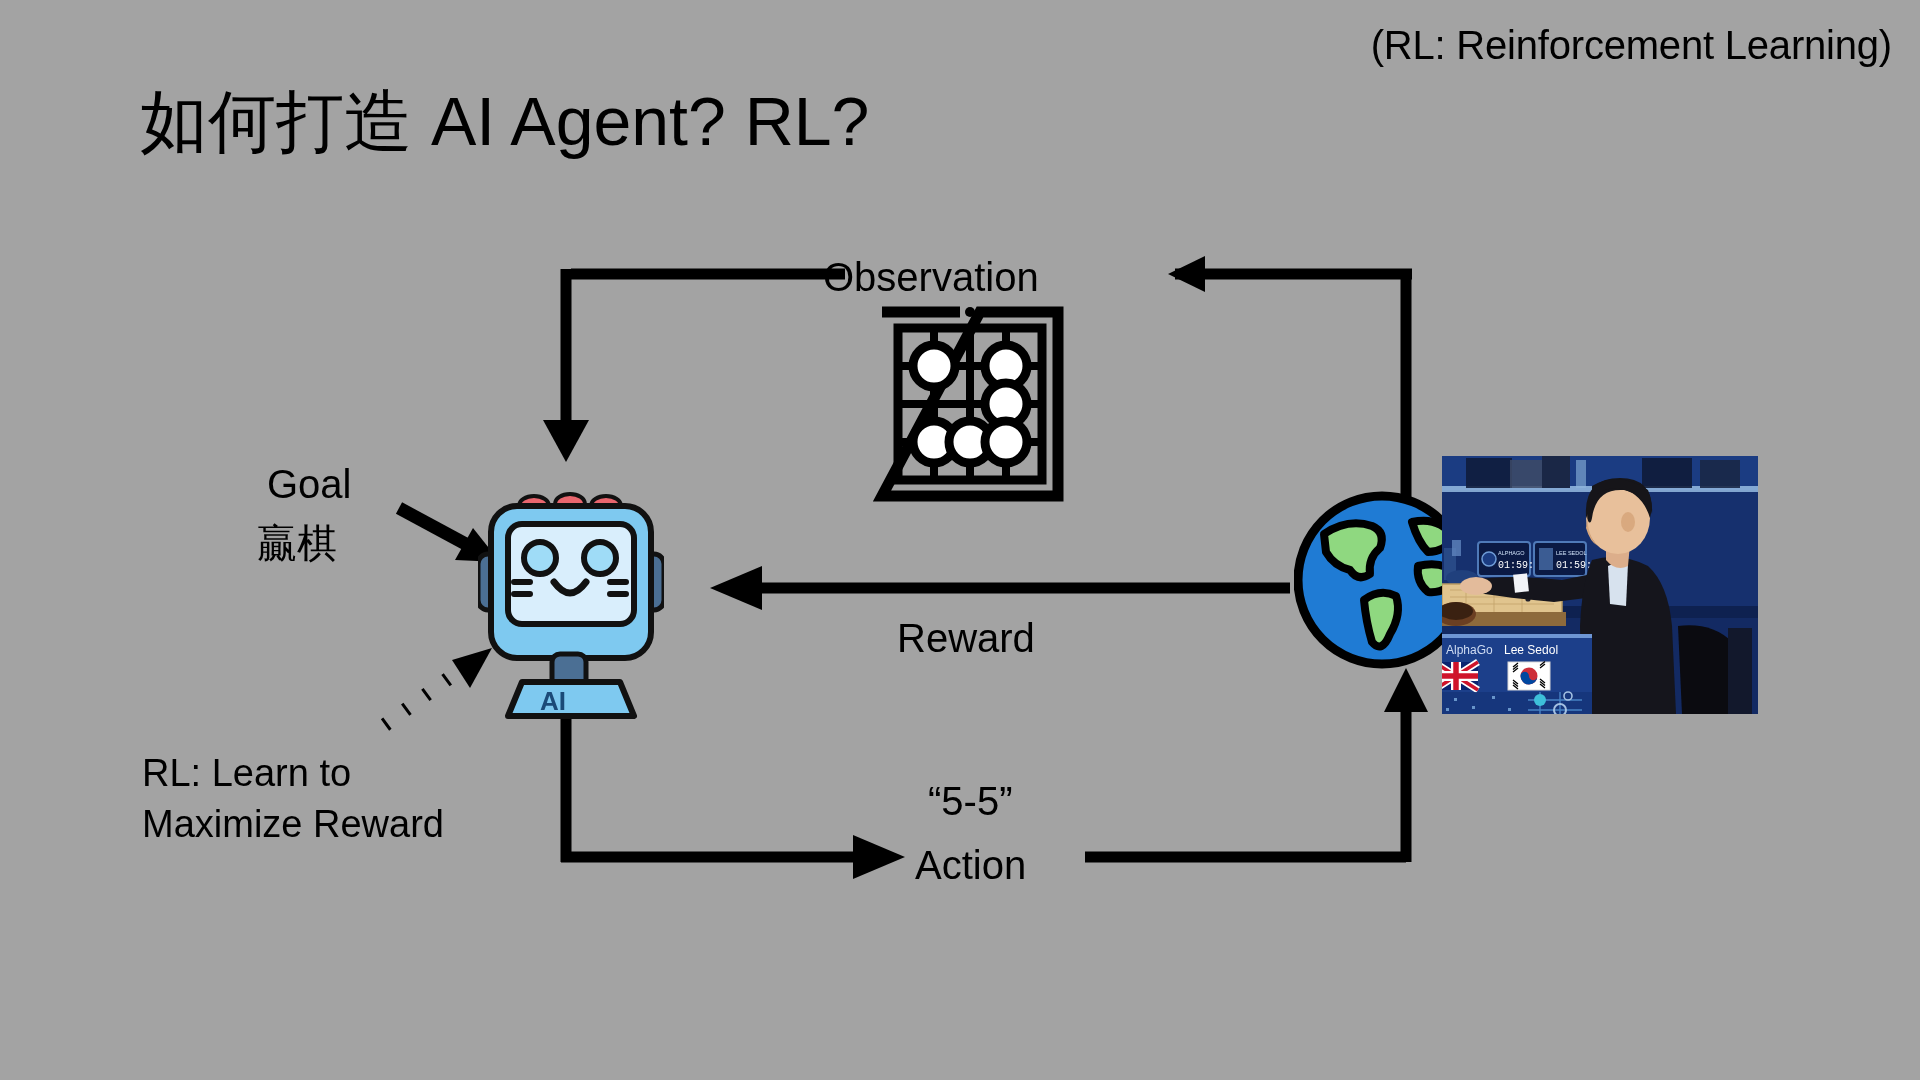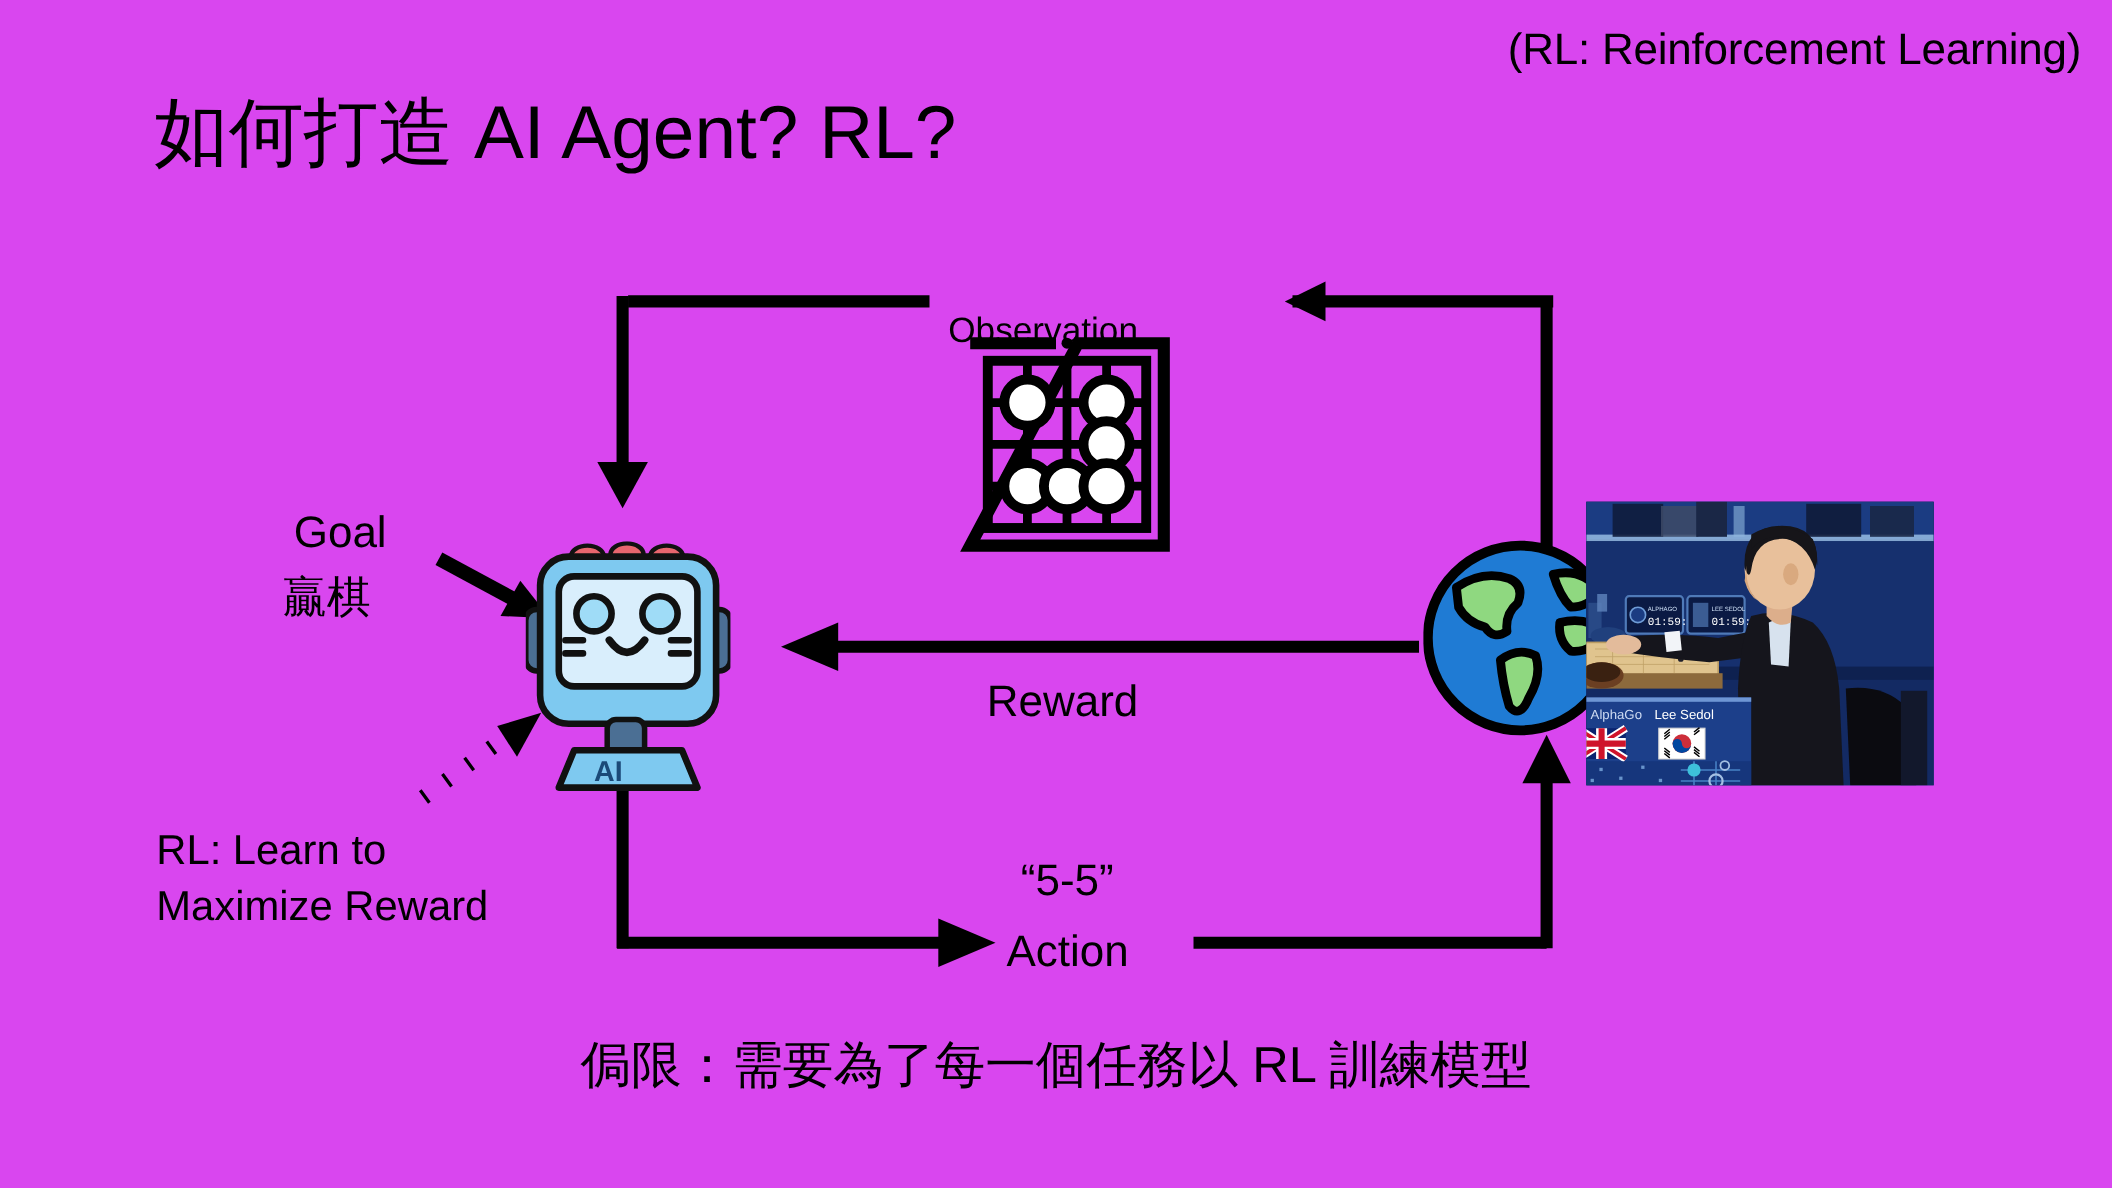--- a/index.html
+++ b/index.html
@@ -14,21 +14,21 @@
     position: relative;
     overflow: hidden;
     font-family: "Liberation Sans", "DejaVu Sans", sans-serif;
     color: #000000;
   }
   .slide {
     position: absolute;
     left: 0; top: 0;
     width: 1920px;
     height: 1080px;
-    background: #d946ef;
+    background: #a3a3a3;
   }
 
   
   .hdr-note {
     position: absolute;
     right: 28px;
     top: 22px;
     font-size: 40px;
     line-height: 1.15;
     white-space: nowrap;
@@ -42,21 +42,21 @@
     line-height: 1.12;
     white-space: nowrap;
     letter-spacing: 0px;
   }
   .lbl {
     position: absolute;
     font-size: 38px;
     line-height: 1.25;
     white-space: nowrap;
   }
-  .lbl-observation { left: 862px;  top: 252px; font-size: 32px; margin-top: 28px; }
+  .lbl-observation { left: 823px;  top: 252px; font-size: 40px; }
   .lbl-reward      { left: 886px;  top: 613px; font-size: 40px; margin-left: 11px; }
   .lbl-quote       { left: 928px;  top: 776px; font-size: 40px; }
   .lbl-action      { left: 915px;  top: 840px; font-size: 40px; }
   .lbl-goal        { left: 267px;  top: 459px; font-size: 40px; text-align: center; }
   .lbl-goal2       { left: 257px;  top: 518px; font-size: 40px; }
   .lbl-rl {
     position: absolute;
     left: 142px;
     top: 748px;
     font-size: 38px;
@@ -352,15 +352,14 @@
           <rect x="12" y="242" width="3" height="3"></rect>
           <rect x="30" y="250" width="3" height="3"></rect>
           <rect x="50" y="240" width="3" height="3"></rect>
           <rect x="66" y="252" width="3" height="3"></rect>
           <rect x="4" y="252" width="3" height="3"></rect>
         </g>
       </g>
     </svg>
   </div>
 
-  <div class="caption">侷限：需要為了每一個任務以 RL 訓練模型</div>
 
 </div>
 
 </body></html>

